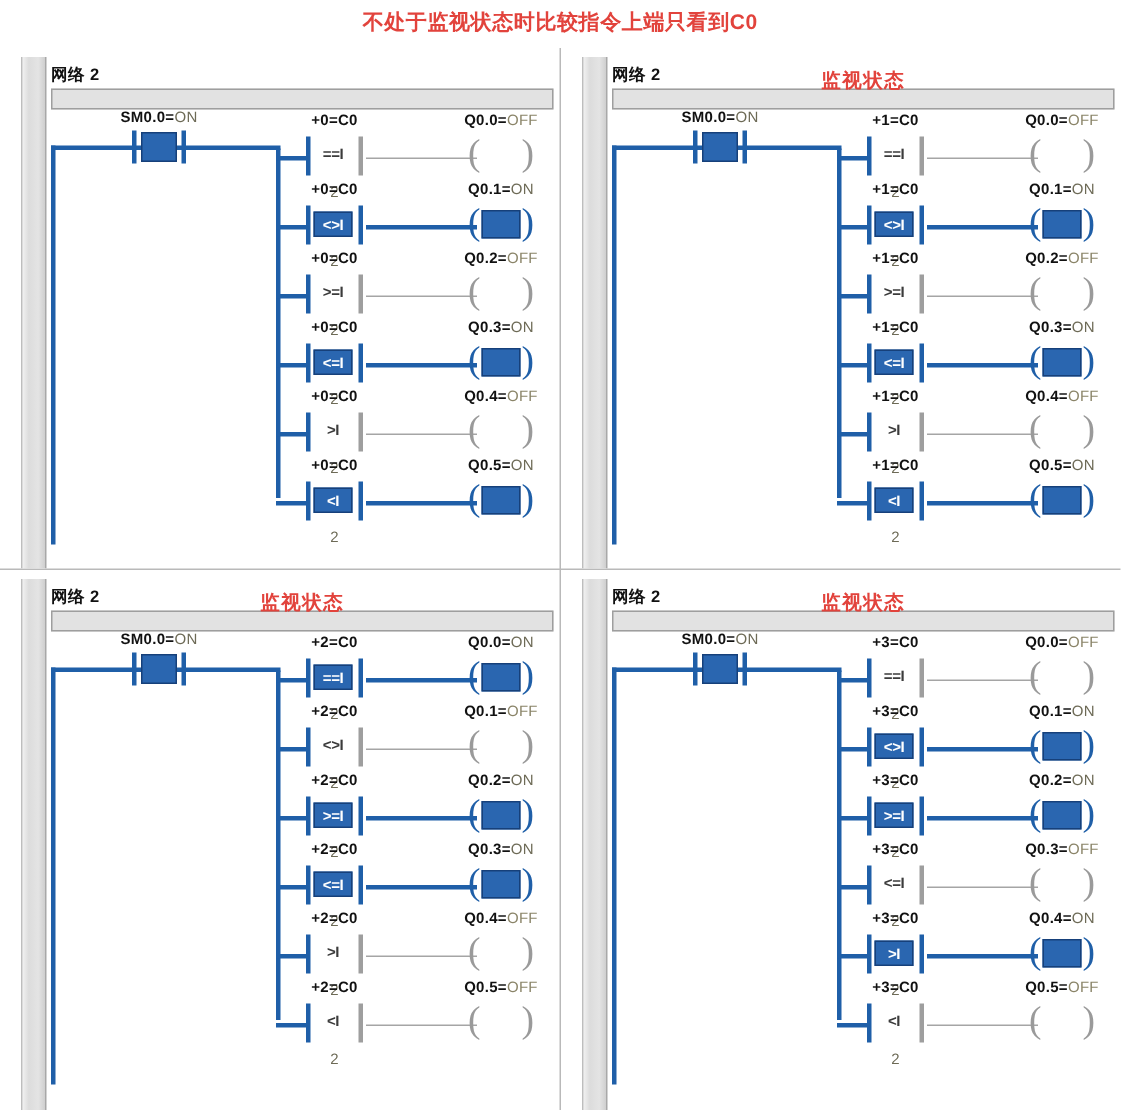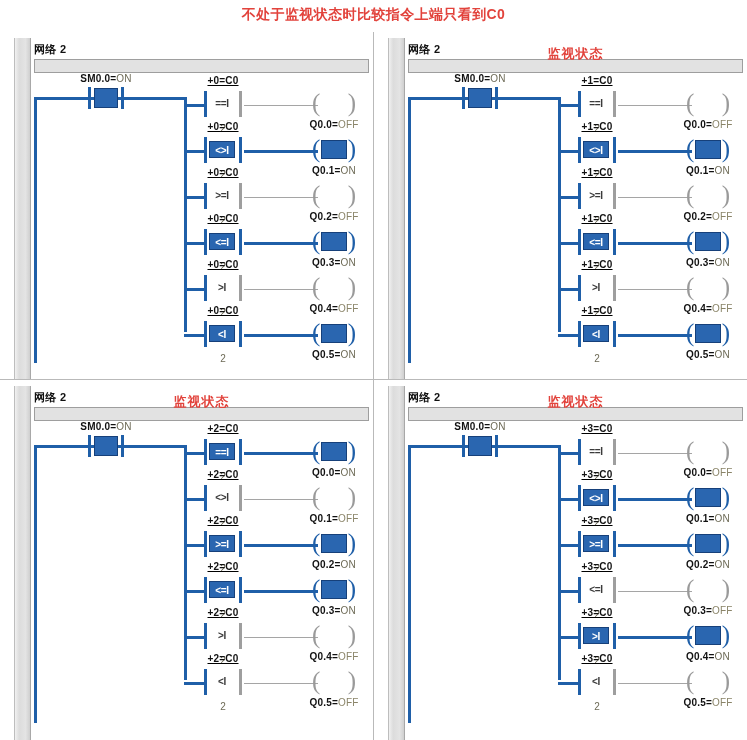--- a/index.html
+++ b/index.html
@@ -169,21 +169,20 @@
     top: 4px;
     width: 46px; height: 30px;
   }
   .cmp .top-operand {
     position: absolute;
     top: -14px; left: 50%;
     transform: translateX(-50%);
     font-size: 10px;
     white-space: nowrap;
     letter-spacing: 0.2px;
-    text-decoration: underline;
   }
   .cmp .bot-operand {
     position: absolute;
     bottom: -15px; left: 50%;
     transform: translateX(-50%);
     font-size: 10px;
     color: #6d6a56;
   }
   .cmp .lbar {
     position: absolute; left: 4px; top: 2px;
@@ -227,21 +226,20 @@
     top: 4px;
     width: 44px; height: 30px;
   }
   .coil .coil-label {
     position: absolute;
     top: -14px; left: 50%;
     transform: translateX(-50%);
     white-space: nowrap;
     font-size: 10px;
     letter-spacing: 0.2px;
-    margin-top: 44px;
   }
   .coil .paren {
     position: absolute;
     top: 3px;
     font-size: 25px;
     line-height: 22px;
     font-family: "Liberation Serif", serif;
   }
   .coil .paren.l { left: 0; }
   .coil .paren.r { right: 0; }

